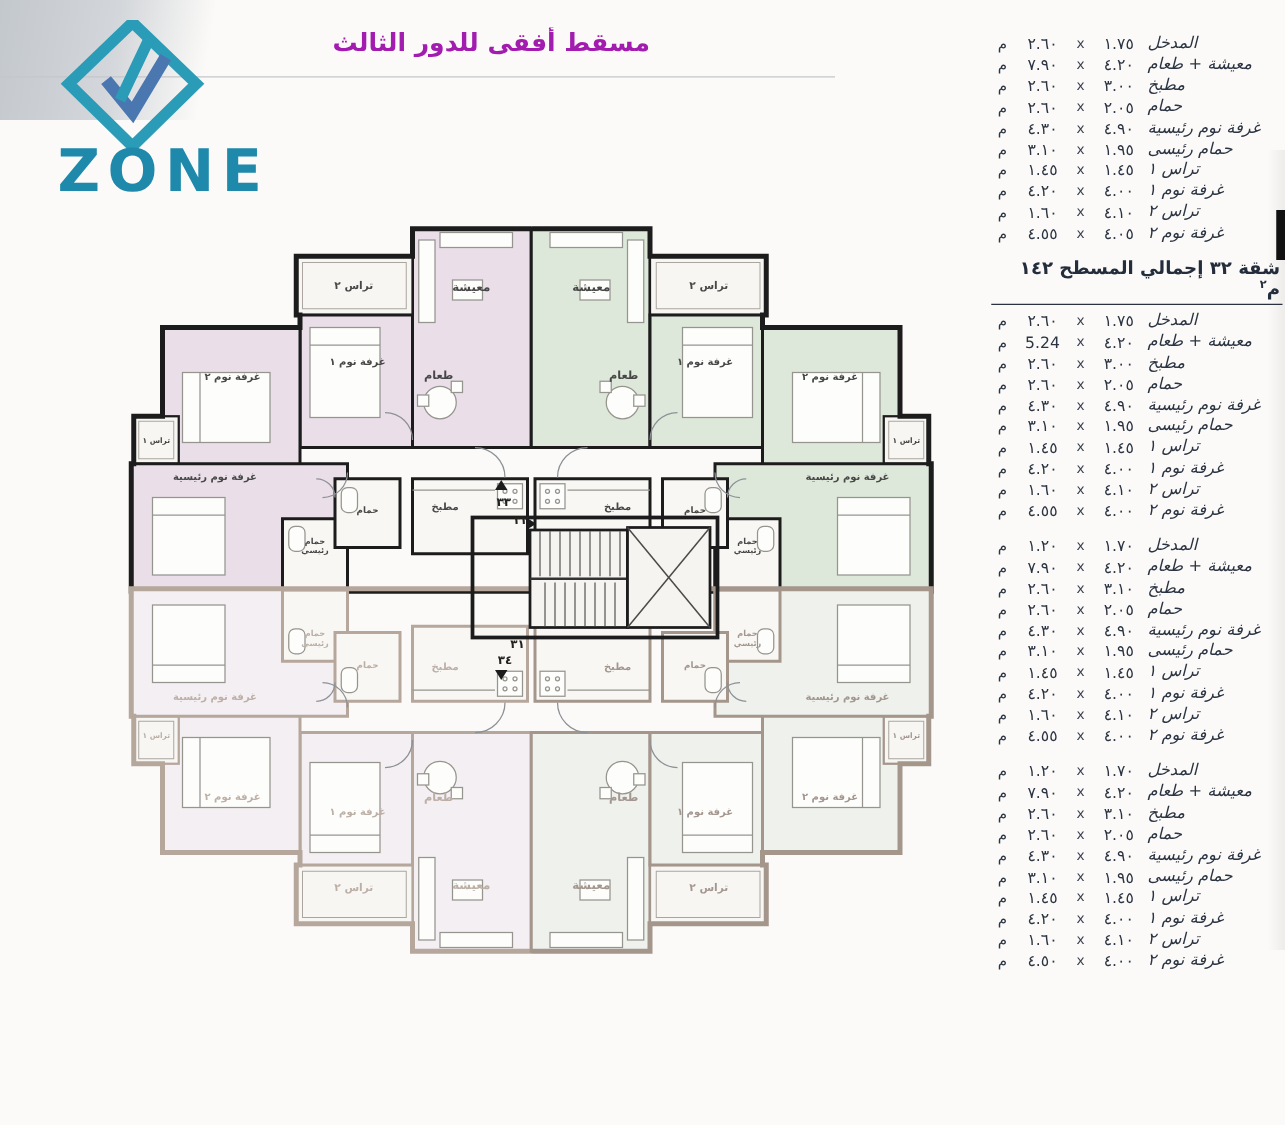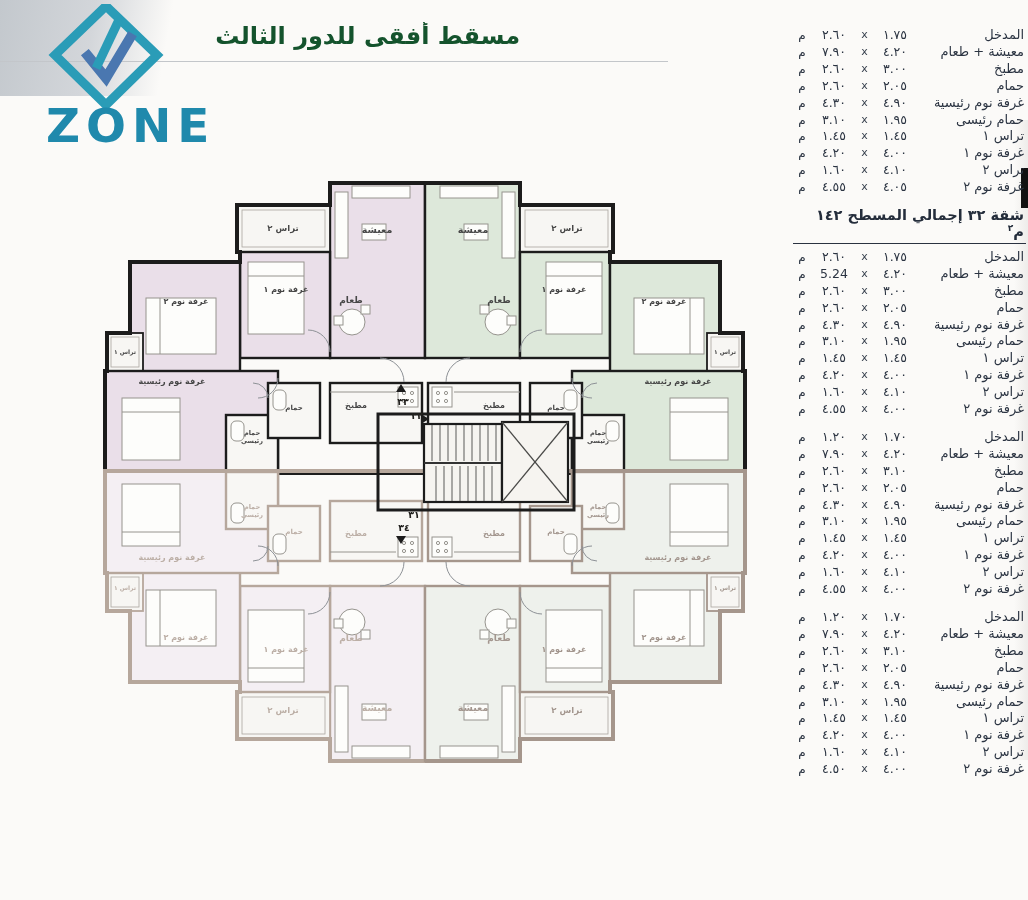--- a/index.html
+++ b/index.html
@@ -12,34 +12,34 @@
   
   .corner-shade{position:absolute;left:0;top:0;width:225px;height:96px;
     background:linear-gradient(100deg,#c3c8cd 0%,#d3d6da 40%,rgba(251,250,248,0) 72%);}
   .title-rule{position:absolute;left:0;top:61px;width:668px;height:1px;background:#c3c6ca;}
   .edge-bar{position:absolute;left:1021px;top:168px;width:7px;height:40px;background:#111;}
   .edge-curl{position:absolute;left:1014px;top:120px;width:14px;height:640px;
     background:linear-gradient(90deg,rgba(0,0,0,0) 0%,rgba(120,115,110,.10) 100%);}
   
   .sheet-title{position:absolute;left:158px;top:22px;width:362px;height:40px;
     direction:rtl;overflow:hidden;white-space:nowrap;
-    font-size:24px;font-weight:bold;color:#14532d;letter-spacing:.5px;}
+    font-size:20px;font-weight:bold;color:#a21caf;letter-spacing:.5px;}
   
-  .logo{position:absolute;left:18px;top:4px;}
+  .logo{position:absolute;left:18px;top:16px;}
   .logo-word{position:absolute;left:28px;top:94px;font-size:47px;font-weight:bold;
     color:#1f89ac;letter-spacing:6px;}
   
   .tables{position:absolute;left:793px;top:27px;width:233px;direction:rtl;}
   .dim-table{margin-bottom:11px;}
   .t-head{margin:0 0 5px 0;padding:0 2px 3px 2px;font-size:14.5px;font-weight:bold;color:#242d3b;
     border-bottom:1.6px solid #2a3240;}
   .t-head sup{font-size:9px;}
   .t-row{display:grid;grid-template-columns:auto 46px 15px 46px 18px;
     line-height:16.9px;font-size:13px;color:#2b3442;}
-  .t-row .lbl{text-align:right;padding-right:2px;}
+  .t-row .lbl{text-align:left;padding-right:2px;font-style:italic;}
   .t-row .d1,.t-row .d2{text-align:center;font-size:12.5px;}
   .t-row .mul{text-align:center;font-size:11px;color:#3a4350;}
   .t-row .unit{text-align:center;font-size:12px;}
   
   .plan{position:absolute;left:78px;top:165px;}
   .rm{stroke:var(--wall,#1c1c1c);stroke-width:2.4;fill:#f8f7f4;}
   .tint{fill:var(--tint,#eadfe9);}
   .terr{stroke:var(--wall,#1c1c1c);stroke-width:1.8;fill:#f7f6f3;}
   .rm-in{fill:none;stroke:#aaa69f;stroke-width:.8;}
   .outer{stroke:var(--wall,#1c1c1c);stroke-width:4;fill:none;}

